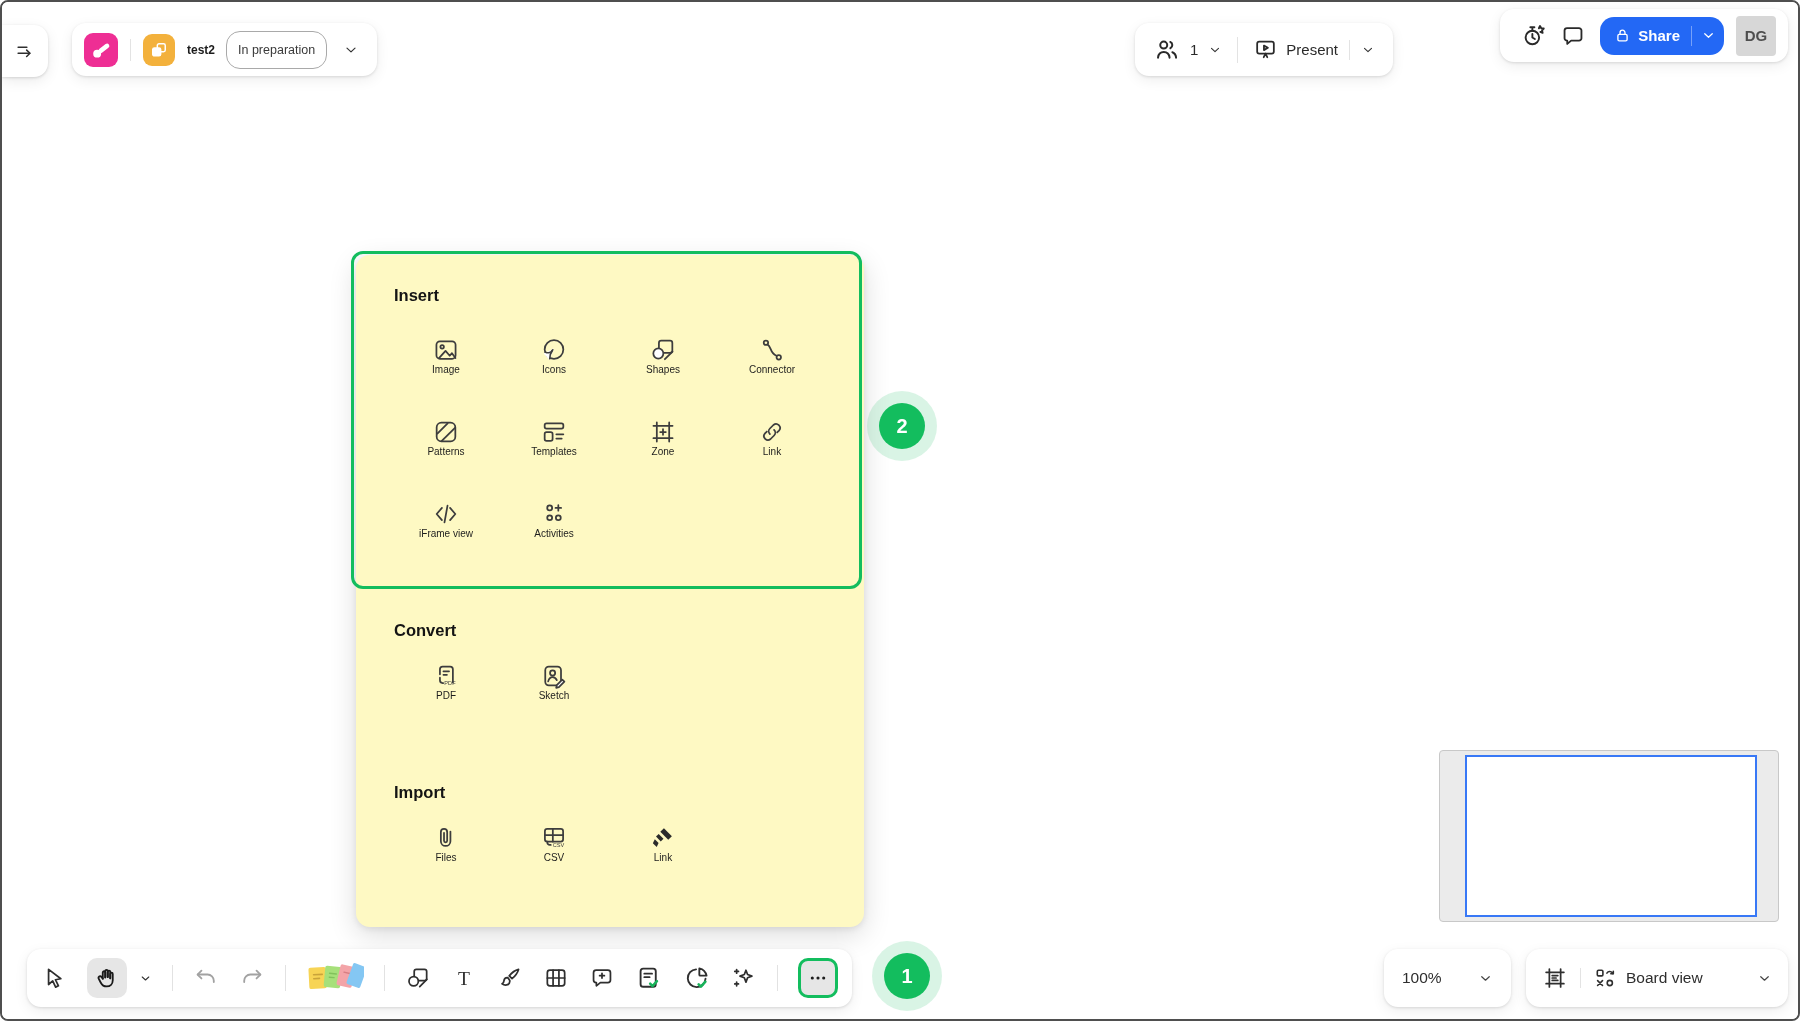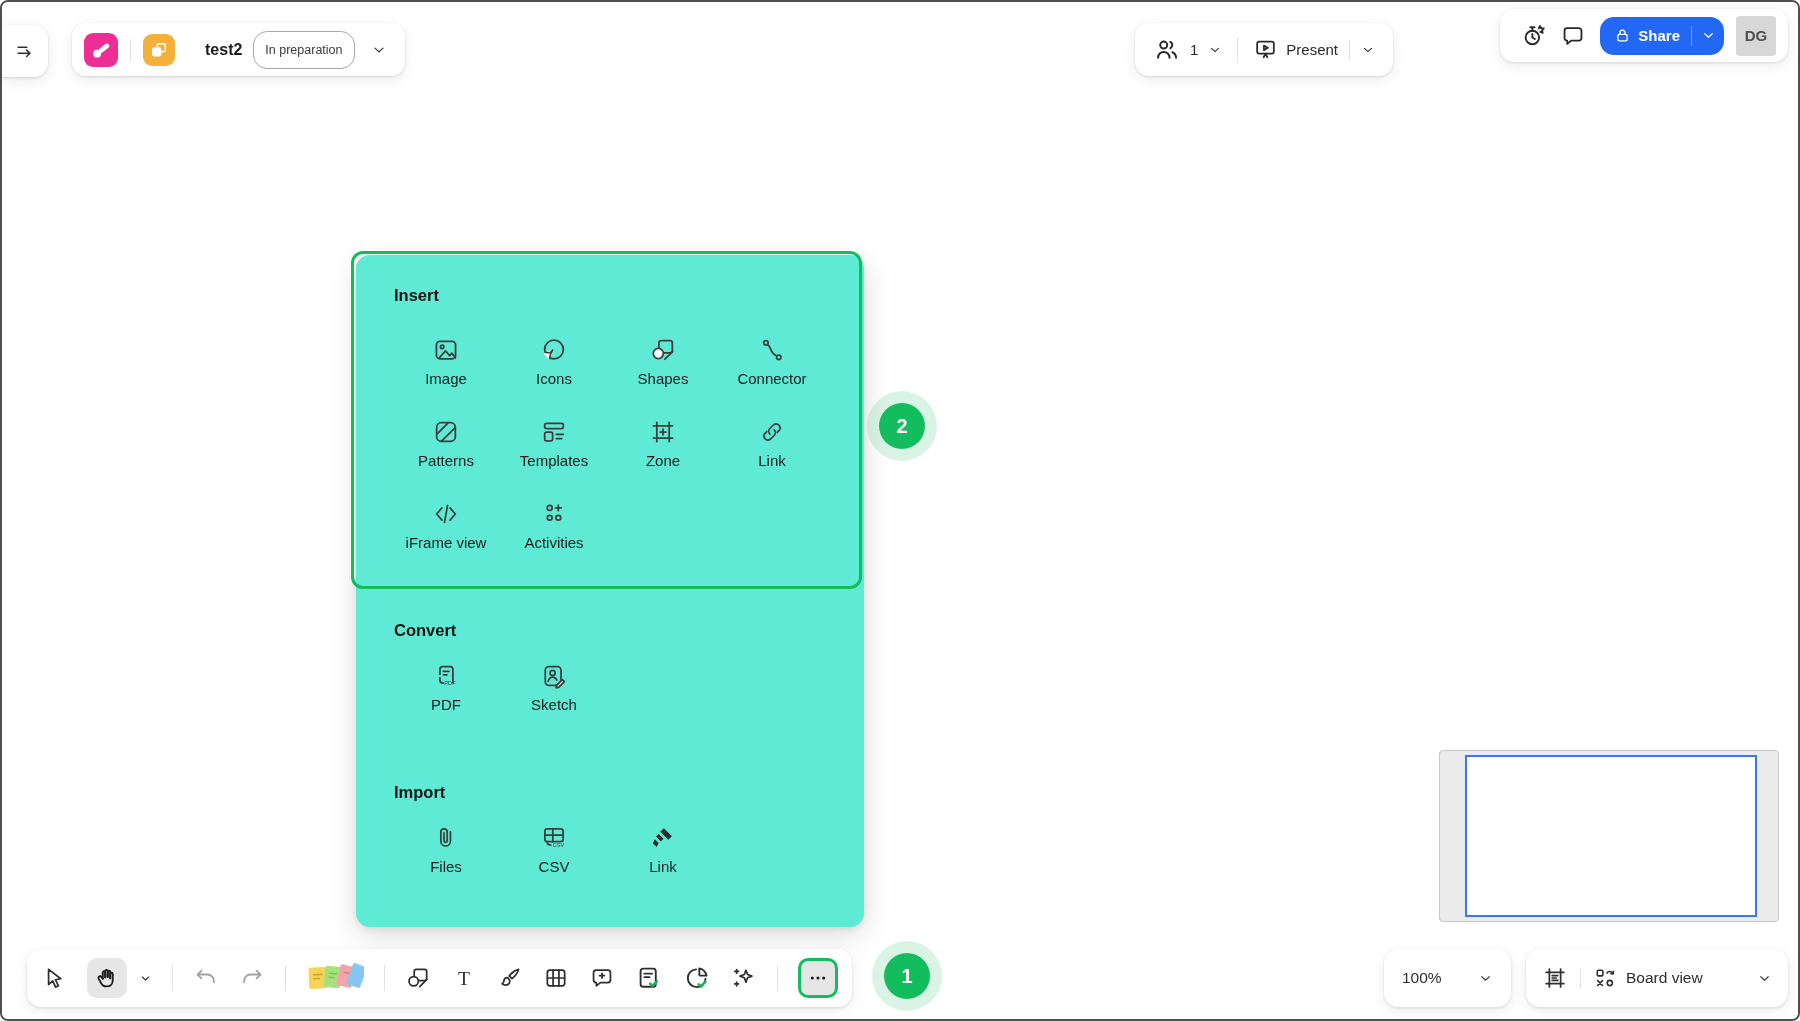--- a/index.html
+++ b/index.html
@@ -9,42 +9,42 @@
   .card { position:absolute; background:#fff; border-radius:14px; box-shadow:0 1px 3px rgba(0,0,0,.12), 0 4px 14px rgba(0,0,0,.07); display:flex; align-items:center; }
 
   
   .sidebar-toggle { position:absolute; left:0; top:23px; width:46px; height:52px; background:#fff; border-radius:0 14px 14px 0; box-shadow:0 1px 3px rgba(0,0,0,.14), 0 4px 14px rgba(0,0,0,.08); display:flex; align-items:center; justify-content:center; cursor:pointer; }
 
   .title-card { left:70px; top:21px; height:53px; padding:0 18px 0 12px; }
   .brand-logo { width:34px; height:34px; border-radius:9px; background:#ee2e94; display:flex; align-items:center; justify-content:center; }
   .vdiv { width:1px; height:22px; background:#e3e3e3; margin:0 12px; }
   .vdiv.tall { height:26px; }
   .project-icon { width:32px; height:32px; border-radius:9px; background:#f3b13c; display:flex; align-items:center; justify-content:center; }
-  .board-title { font-size:16px; font-weight:600; color:#1c1c1c; margin-left:30px; }
+  .board-title { font-size:12px; font-weight:600; color:#1c1c1c; margin-left:12px; }
   .status-badge { margin-left:11px; border:1px solid #a9a9a9; border-radius:14px; padding:11px 11px; font-size:12.5px; color:#3a3a3a; white-space:nowrap; }
   .title-card .chev { margin-left:16px; }
 
   .collab-card { left:1133px; top:21px; height:53px; padding:0 18px; }
   .collab-count { font-size:15px; color:#2a2a2a; margin-left:9px; }
   .present-label { font-size:15px; color:#2a2a2a; margin-left:8px; }
   .thin-vdiv { width:1px; height:20px; background:#e3e3e3; margin:0 11px; }
 
   .right-card { right:10px; top:7px; height:53px; padding:0 12px 0 16px; }
   .icon-btn { display:flex; align-items:center; justify-content:center; width:34px; height:34px; cursor:pointer; }
   .share-btn { margin-left:10px; height:38px; background:#2368f5; border-radius:14px; display:flex; align-items:center; padding:0 8px 0 14px; cursor:pointer; }
   .share-label { color:#fff; font-size:15px; font-weight:700; margin-left:7px; }
   .share-div { width:1px; height:20px; background:rgba(255,255,255,.38); margin:0 9px 0 11px; }
   .avatar { margin-left:12px; width:40px; height:40px; border-radius:4px; background:#d7d7d7; display:flex; align-items:center; justify-content:center; font-size:15px; font-weight:700; color:#4e4e4e; cursor:pointer; }
 
   
-  .menu-card { position:absolute; left:354px; top:253px; width:508px; height:672px; background:#5eead4; border-radius:14px; box-shadow:0 8px 28px rgba(0,0,0,.14), 0 2px 6px rgba(0,0,0,.08); }
+  .menu-card { position:absolute; left:354px; top:253px; width:508px; height:672px; background:#fef9c3; border-radius:14px; box-shadow:0 8px 28px rgba(0,0,0,.14), 0 2px 6px rgba(0,0,0,.08); }
   .insert-outline { position:absolute; left:349px; top:249px; width:511px; height:338px; border:3px solid #13bd5e; border-radius:12px; pointer-events:none; z-index:5; }
   .menu-title { position:absolute; font-size:16.5px; font-weight:700; color:#141414; }
   .menu-item { position:absolute; width:108px; display:flex; flex-direction:column; align-items:center; cursor:pointer; }
-  .menu-item .lbl { margin-top:6px; font-size:15px; color:#1d1d1d; white-space:nowrap; }
+  .menu-item .lbl { margin-top:0; font-size:10px; color:#1d1d1d; white-space:nowrap; }
   .mi { width:28px; height:28px; }
 
   
   .step-badge { position:absolute; width:70px; height:70px; border-radius:50%; background:rgba(19,189,94,.16); display:flex; align-items:center; justify-content:center; z-index:6; }
   .step-badge .inner { width:46px; height:46px; border-radius:50%; background:#13bd5e; display:flex; align-items:center; justify-content:center; color:#fff; font-size:20px; font-weight:700; }
 
   
   .minimap { position:absolute; left:1437px; top:748px; width:340px; height:172px; background:#ebebeb; border:1px solid #c8c8c8; border-radius:4px; }
   .minimap .viewport { position:absolute; left:25px; top:4px; width:292px; height:162px; background:#fff; border:2px solid #3878f6; }
 

